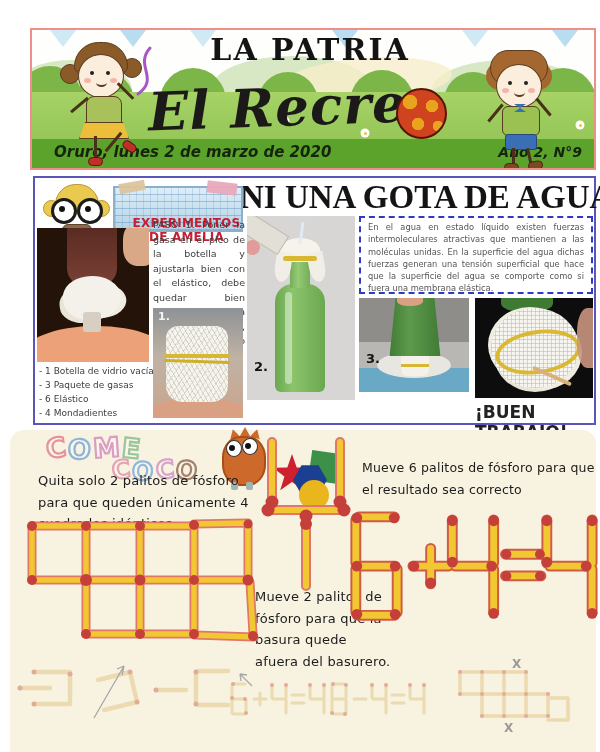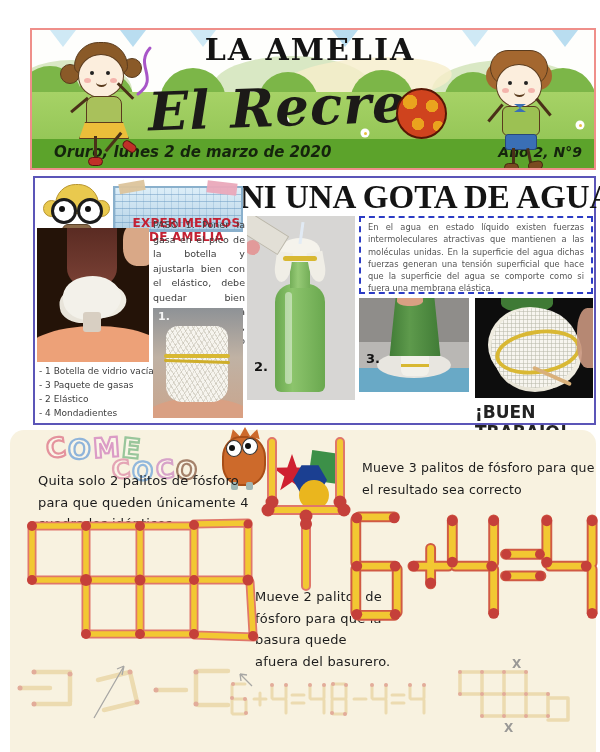--- a/index.html
+++ b/index.html
@@ -196,21 +196,21 @@
     <div class="abs daisy" style="left:330px;top:100px;"></div>
     <div class="abs daisy" style="left:545px;top:92px;"></div>
     <div class="abs daisy" style="left:505px;top:118px;"></div>
     <div class="abs flag" style="left:18px;"></div>
     <div class="abs flag alt" style="left:88px;"></div>
     <div class="abs flag" style="left:158px;"></div>
     <div class="abs flag alt" style="left:300px;"></div>
     <div class="abs flag" style="left:430px;"></div>
     <div class="abs flag alt" style="left:520px;"></div>
 
-    <div id="masthead" class="abs">LA AMELIA</div>
+    <div id="masthead" class="abs">LA PATRIA</div>
     <div id="sectitle" class="abs">El Recre</div>
     <div id="ball" class="abs"></div>
 
     <div id="girl" class="abs">
       <div class="abs pig" style="left:8px;top:26px;"></div>
       <div class="abs pig" style="left:70px;top:20px;"></div>
       <div class="abs hair"></div>
       <div class="abs face"></div>
       <div class="abs eye" style="left:38px;top:33px;"></div>
       <div class="abs eye" style="left:54px;top:33px;"></div>
@@ -283,21 +283,21 @@
     <div id="photoA" class="abs photo">
       <div class="plate"></div>
         <div class="bottle"></div>
         <div class="hand"></div>
       <div class="gauze"></div>
         <div class="neck"></div>
     </div>
     <div id="materials" class="abs hand">
       <div>- 1 Botella de vidrio vacía</div>
       <div>- 3 Paquete de gasas</div>
-      <div>- 2 Elástico</div>
+      <div>- 6 Elástico</div>
       <div>- 4 Mondadientes</div>
     </div>
 
     <div id="paso1" class="abs hand">PASO 1. Poner la gasa en el pico de la botella y ajustarla bien con el elástico, debe quedar bien apretado y la gasa bien tesada. Si no, el experimento fallará.</div>
 
     <div id="photo1" class="abs photo">
       <div class="hand"></div>
         <div class="gz"></div>
         <div class="el"></div>
         <div class="el2"></div>
@@ -358,21 +358,21 @@
       <div class="body"></div>
       <div class="eye" style="left:11px;top:10px;"></div>
       <div class="eye" style="left:27px;top:8px;"></div>
       <div class="pu" style="left:14px;top:15px;"></div>
       <div class="pu" style="left:30px;top:13px;"></div>
       <div class="foot" style="left:16px;top:52px;"></div>
       <div class="foot" style="left:31px;top:52px;"></div>
     </div>
 
     <div id="txt-squares" class="abs gtext">Quita solo 2 palitos de fósforo para que queden únicamente 4 cuadrados idénticos.</div>
-    <div id="txt-eq" class="abs gtext">Mueve 3 palitos de fósforo para que el resultado sea correcto</div>
+    <div id="txt-eq" class="abs gtext">Mueve 6 palitos de fósforo para que el resultado sea correcto</div>
     <div id="txt-trash" class="abs gtext">Mueve 2 palitos de fósforo para que la basura quede afuera del basurero.</div>
 
     <svg class="abs figure" style="left:12px;top:88px;" width="260" height="130" viewBox="0 0 260 130">
       <g stroke="#e0776a" stroke-width="9" stroke-linecap="round" fill="none">
         <path d="M10 8H64 M64 8H118 M118 8H172 M172 6L226 5 M10 8V62 M64 8V62 M118 8V62 M172 8V62 M226 7V62
                  M10 62H64 M64 62H118 M118 62H172 M172 62H226 M64 62V116 M118 62V116 M172 62V116 M228 64L231 116
                  M64 116H118 M118 116H172 M172 117L232 119"></path>
       </g>
       <g stroke="#f2c832" stroke-width="5.5" stroke-linecap="round" fill="none">
         <path d="M10 8H64 M64 8H118 M118 8H172 M172 6L226 5 M10 8V62 M64 8V62 M118 8V62 M172 8V62 M226 7V62

